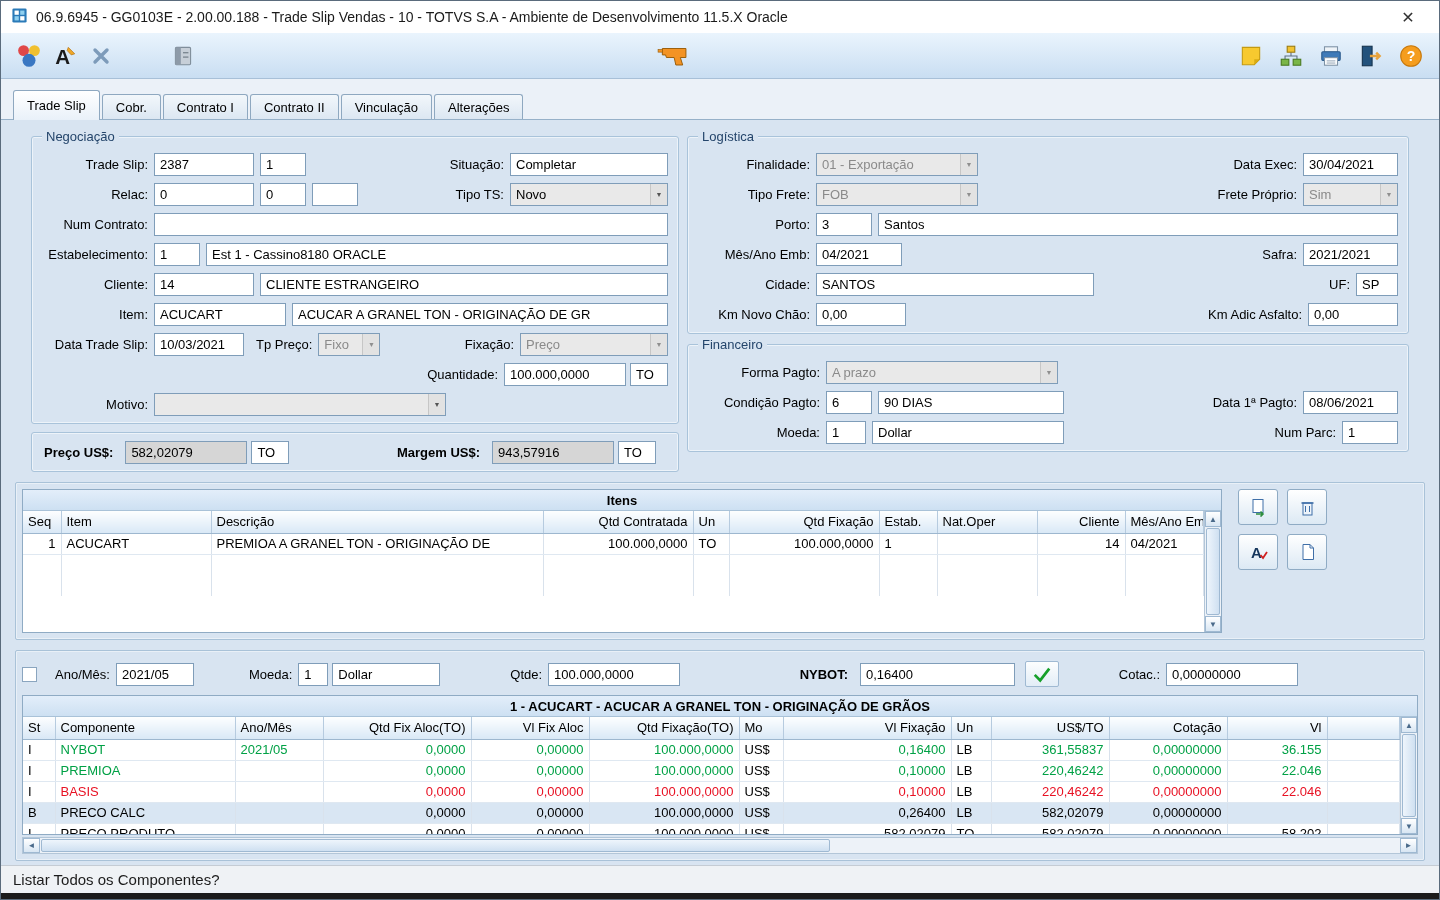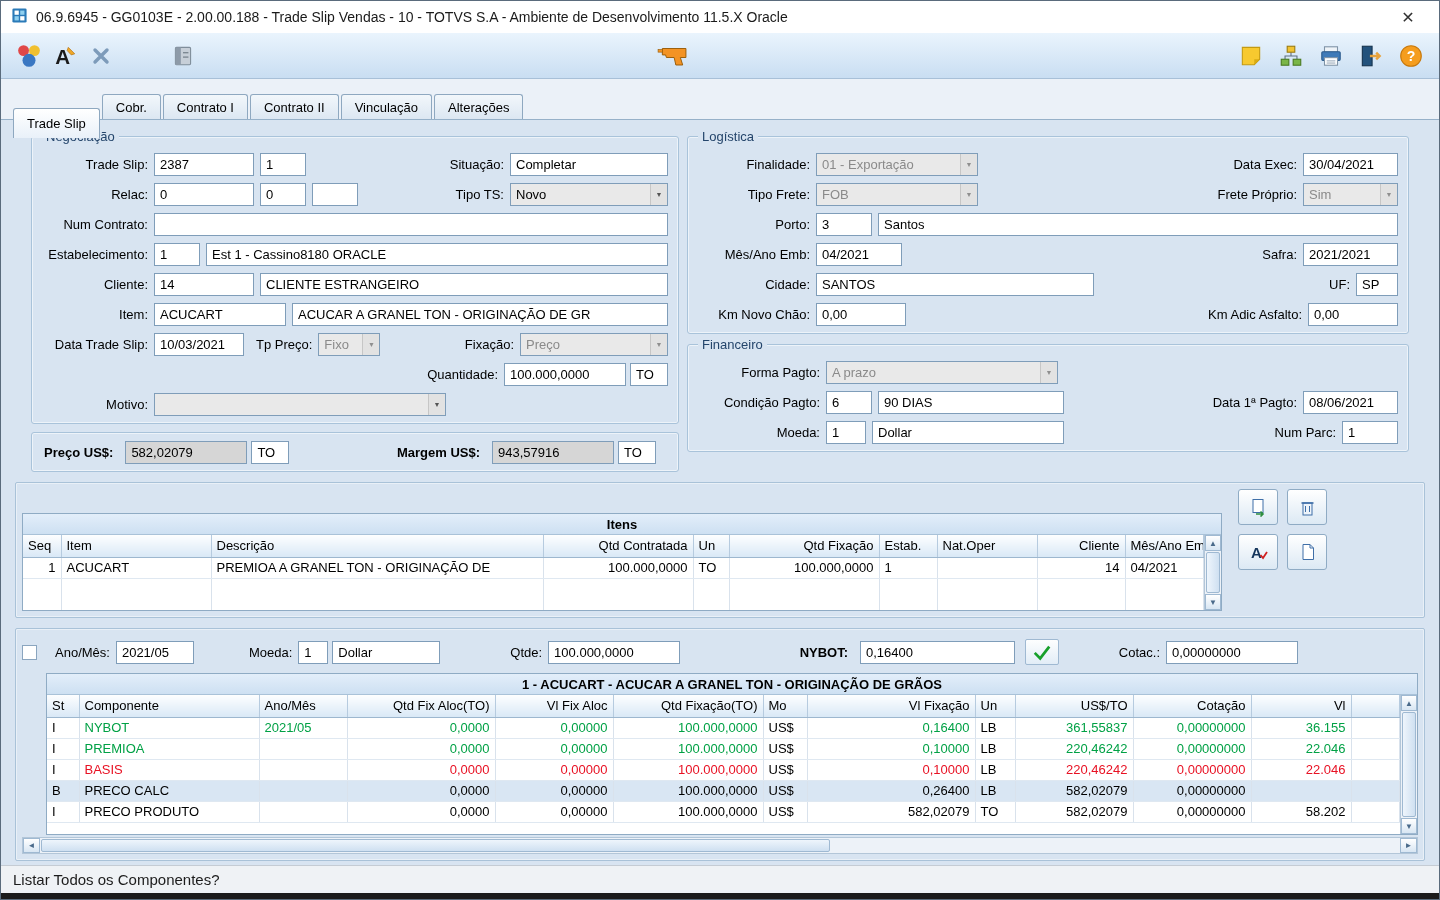--- a/index.html
+++ b/index.html
@@ -22,21 +22,21 @@
   .tbtn { width:36px; height:36px; border:none; background:transparent; display:flex; align-items:center; justify-content:center; }
   .tbtn.gap-left { margin-left:46px; }
   .tb-spacer1 { flex:2; } .tb-spacer2 { flex:2.4; }
   .tb-right { display:flex; gap:4px; }
 
   
   .tabstrip { height:40px; flex:none; background:#ebf1f8; display:flex; align-items:flex-end; padding:0 12px; }
   .tab { height:25px; padding:0 13px; display:flex; align-items:center; margin-right:2px;
          border:1px solid #8ea8c0; border-bottom:none; border-radius:3px 3px 0 0;
          background:linear-gradient(#f2f7fb,#dce7f2); font-size:13px; position:relative; }
-  .tab.active { height:30px; background:linear-gradient(#ffffff,#e9f1f9); top:19px; z-index:2; }
+  .tab.active { height:30px; background:linear-gradient(#ffffff,#e9f1f9); top:1px; z-index:2; }
 
   
   .content { flex:1; min-height:0; background:#d8e4f1; border-top:1px solid #96b1c9; padding:6px 14px 4px; display:flex; flex-direction:column; }
   .top-section { display:flex; gap:8px; padding:0 16px; flex:none; }
   .col-left { width:648px; flex:none; }
   .col-right { flex:1; min-width:0; }
 
   .groupbox { position:relative; border:1px solid #a9c3da; border-radius:3px; margin-top:10px;
               box-shadow:inset 0 0 0 1px rgba(255,255,255,.55); }
   .gb-title { position:absolute; top:-8px; left:10px; background:#d8e4f1; padding:0 4px; color:#24456b; font-size:13px; }
@@ -73,22 +73,22 @@
   .g4{width:4px;flex:none}.g6{width:6px;flex:none}.g10{width:10px;flex:none}.g12{width:12px;flex:none}
   .g18{width:18px;flex:none}.g55{width:55px;flex:none}.g70{width:70px;flex:none}.g120{width:120px;flex:none}
 
   
   .panel { border:1px solid #a9c2d8; border-radius:2px; margin-top:10px; padding:6px; background:#d8e4f1;
            box-shadow:inset 0 0 0 1px rgba(255,255,255,.45); }
   .itens-panel { flex:none; display:flex; align-items:flex-start; }
   .comp-panel { flex:1; min-height:0; display:flex; flex-direction:column; }
 
   .tbl-wrap { background:#fff; border:1px solid #8fabc4; display:flex; flex-direction:column; }
-  .itens-wrap { width:1200px; height:98px; flex:none;margin-top:24px; }
-  .comp-wrap { flex:1; min-height:0;margin-left:24px; }
+  .itens-wrap { width:1200px; height:144px; flex:none; }
+  .comp-wrap { flex:1; min-height:0; }
   .tbl-title { height:21px; line-height:21px; text-align:center; font-weight:bold; flex:none;
                background:linear-gradient(#e3eefa,#cde0f2); border-bottom:1px solid #a9c2d8; }
   .tbl-scroll-row { display:flex; flex:1; min-height:0; }
   .tbl-area { flex:1; min-width:0; overflow:hidden; }
 
   table { width:100%; border-collapse:collapse; table-layout:fixed; }
   th { height:22px; padding:2px 5px; font-weight:normal; text-align:left; white-space:nowrap; overflow:hidden;
        background:linear-gradient(#fdfeff,#d9e8f6); border-right:1px solid #b6cbdf; border-bottom:1px solid #9db7cf; }
   th.r { text-align:right; }
   td { height:21px; padding:1px 5px; white-space:nowrap; overflow:hidden;

